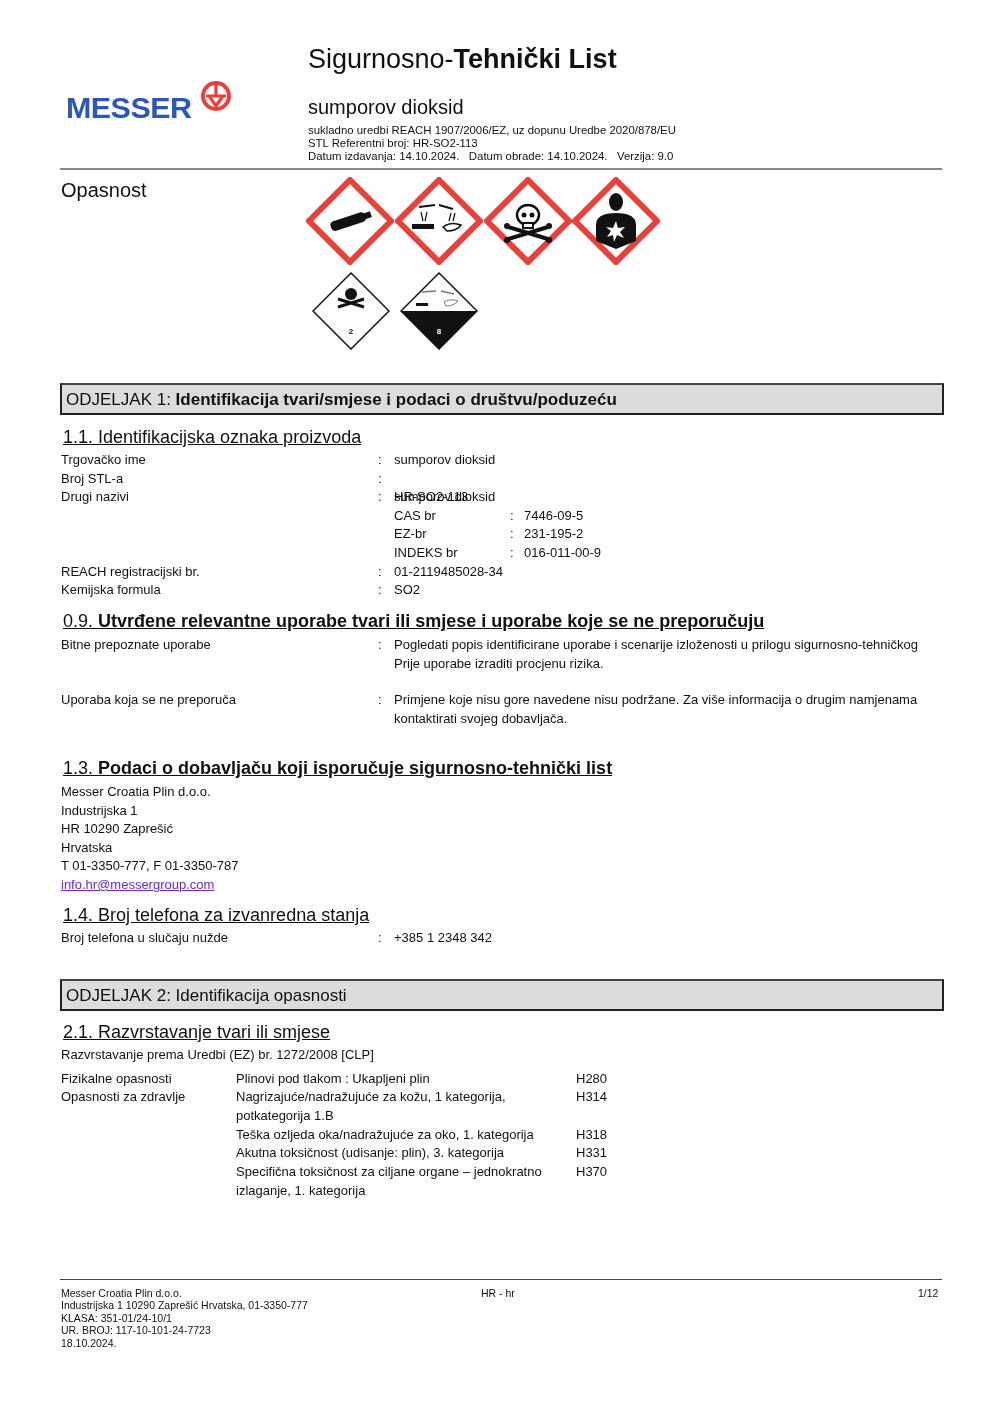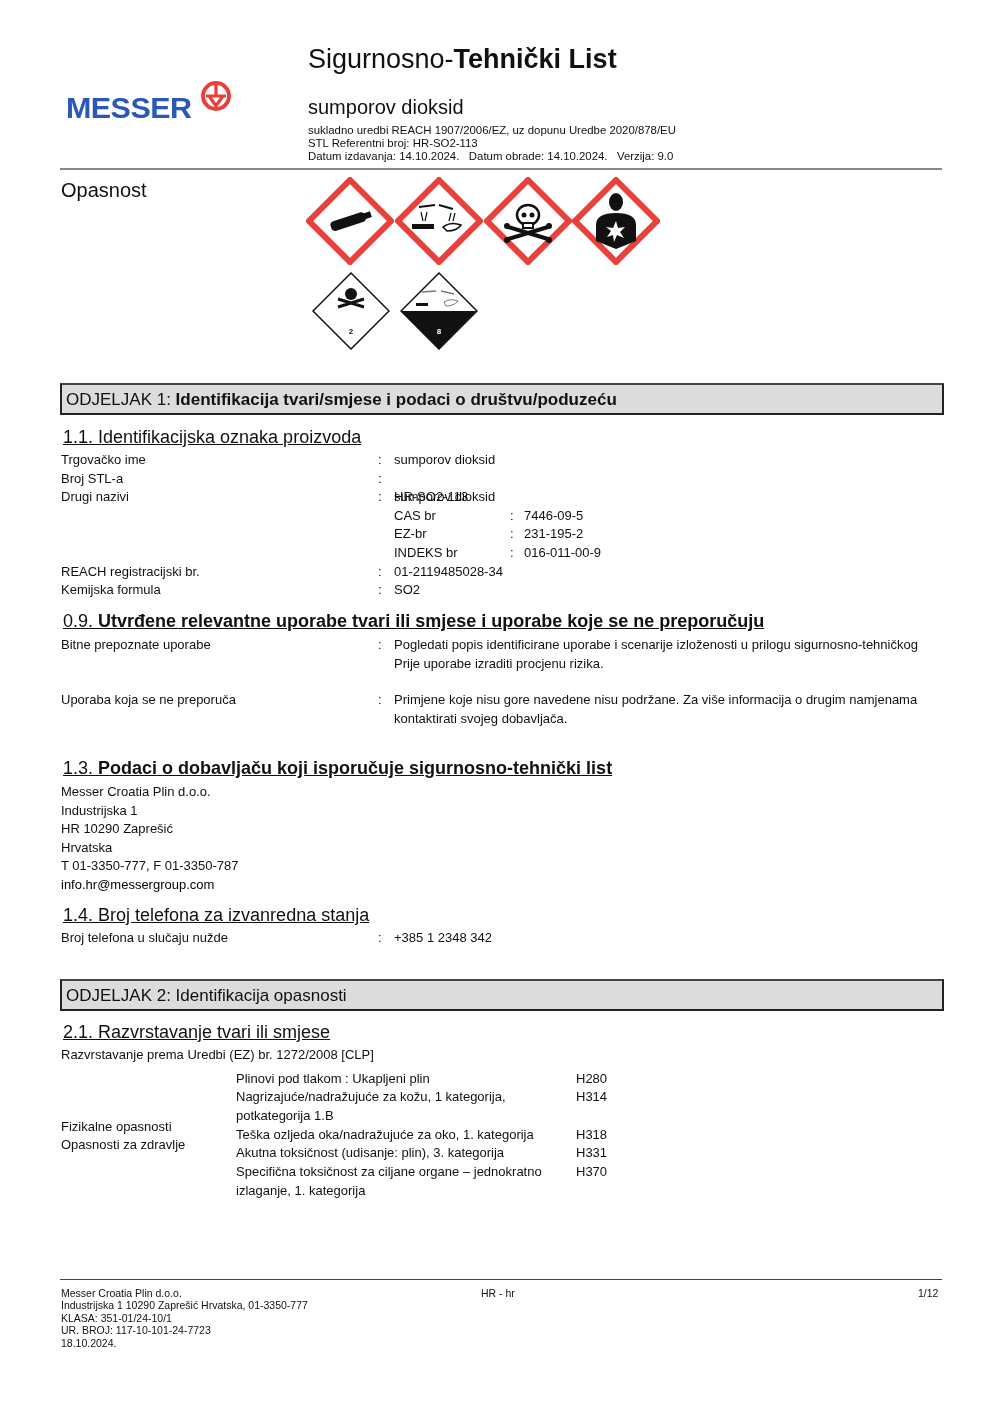--- a/index.html
+++ b/index.html
@@ -33,23 +33,23 @@
   .sub-head b { font-weight: 700; }
 
   .row-label { position: absolute; left: 61px; font-size: 13px; }
   .colon { position: absolute; left: 378px; font-size: 13px; }
   .row-val { position: absolute; left: 394px; font-size: 13px; line-height: 18.5px; }
   .sub-label { position: absolute; left: 394px; font-size: 13px; }
   .sub-colon { position: absolute; left: 510px; font-size: 13px; }
   .sub-val { position: absolute; left: 524px; font-size: 13px; }
 
   .plain { position: absolute; left: 61px; font-size: 13px; }
-  a.email { color: #000000; }
-
-  .h-cat { position: absolute; left: 61px; font-size: 13px; margin-top: 48px; }
+  a.email { color: #6d28d9; text-decoration: underline; }
+
+  .h-cat { position: absolute; left: 61px; font-size: 13px; }
   .h-desc { position: absolute; left: 228px; width: 340px; font-size: 13px; line-height: 18.5px; margin-left: 8px; }
   .h-code { position: absolute; left: 576px; font-size: 13px; }
 
   #footer-rule { left: 60px; top: 1279px; width: 882px; height: 1px; background: #444; }
   .foot { position: absolute; font-size: 10.5px; line-height: 12.4px; }
 </style>
 </head>
 <body>
 
 <div id="logo" class="abs">

